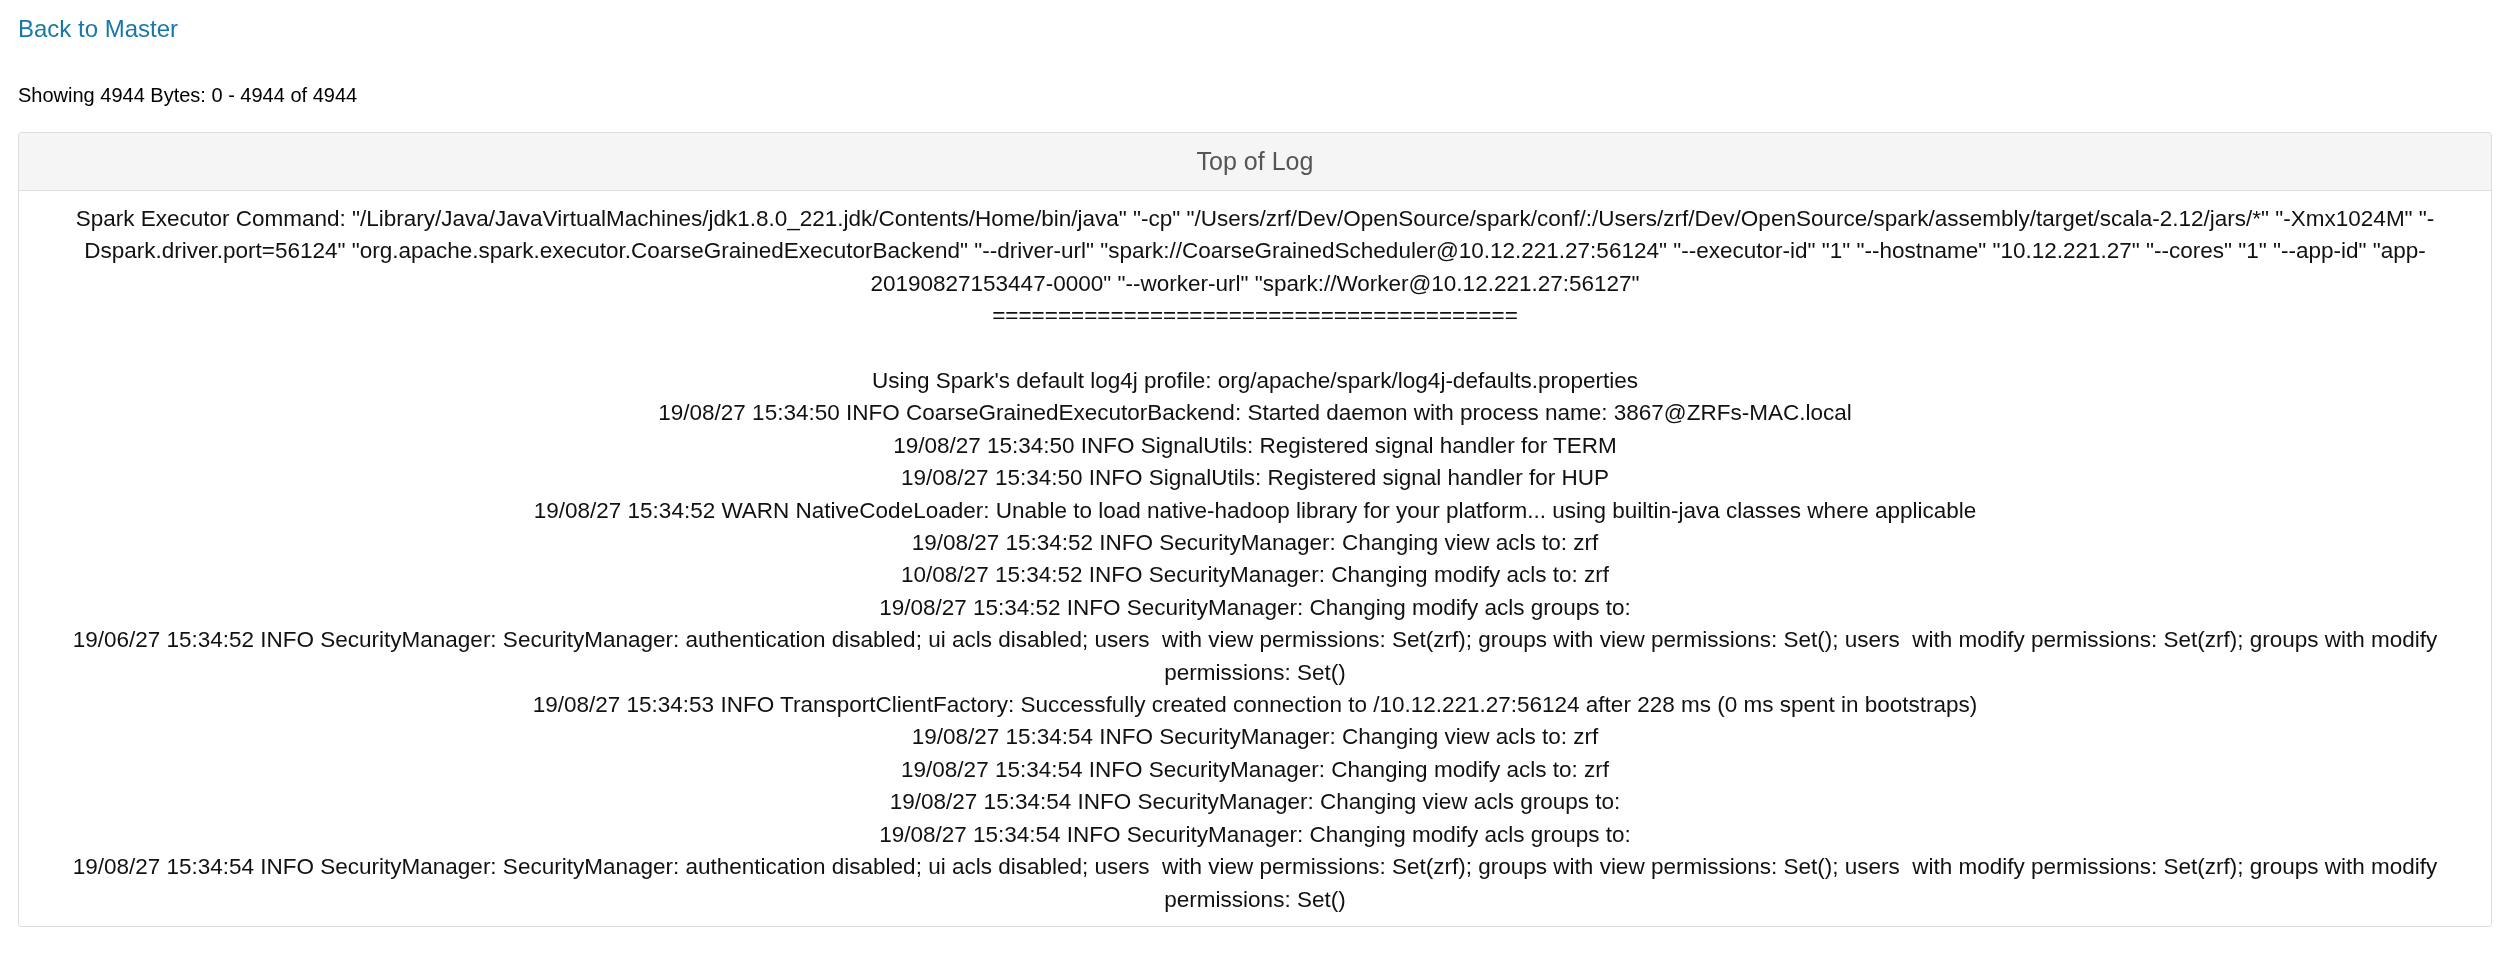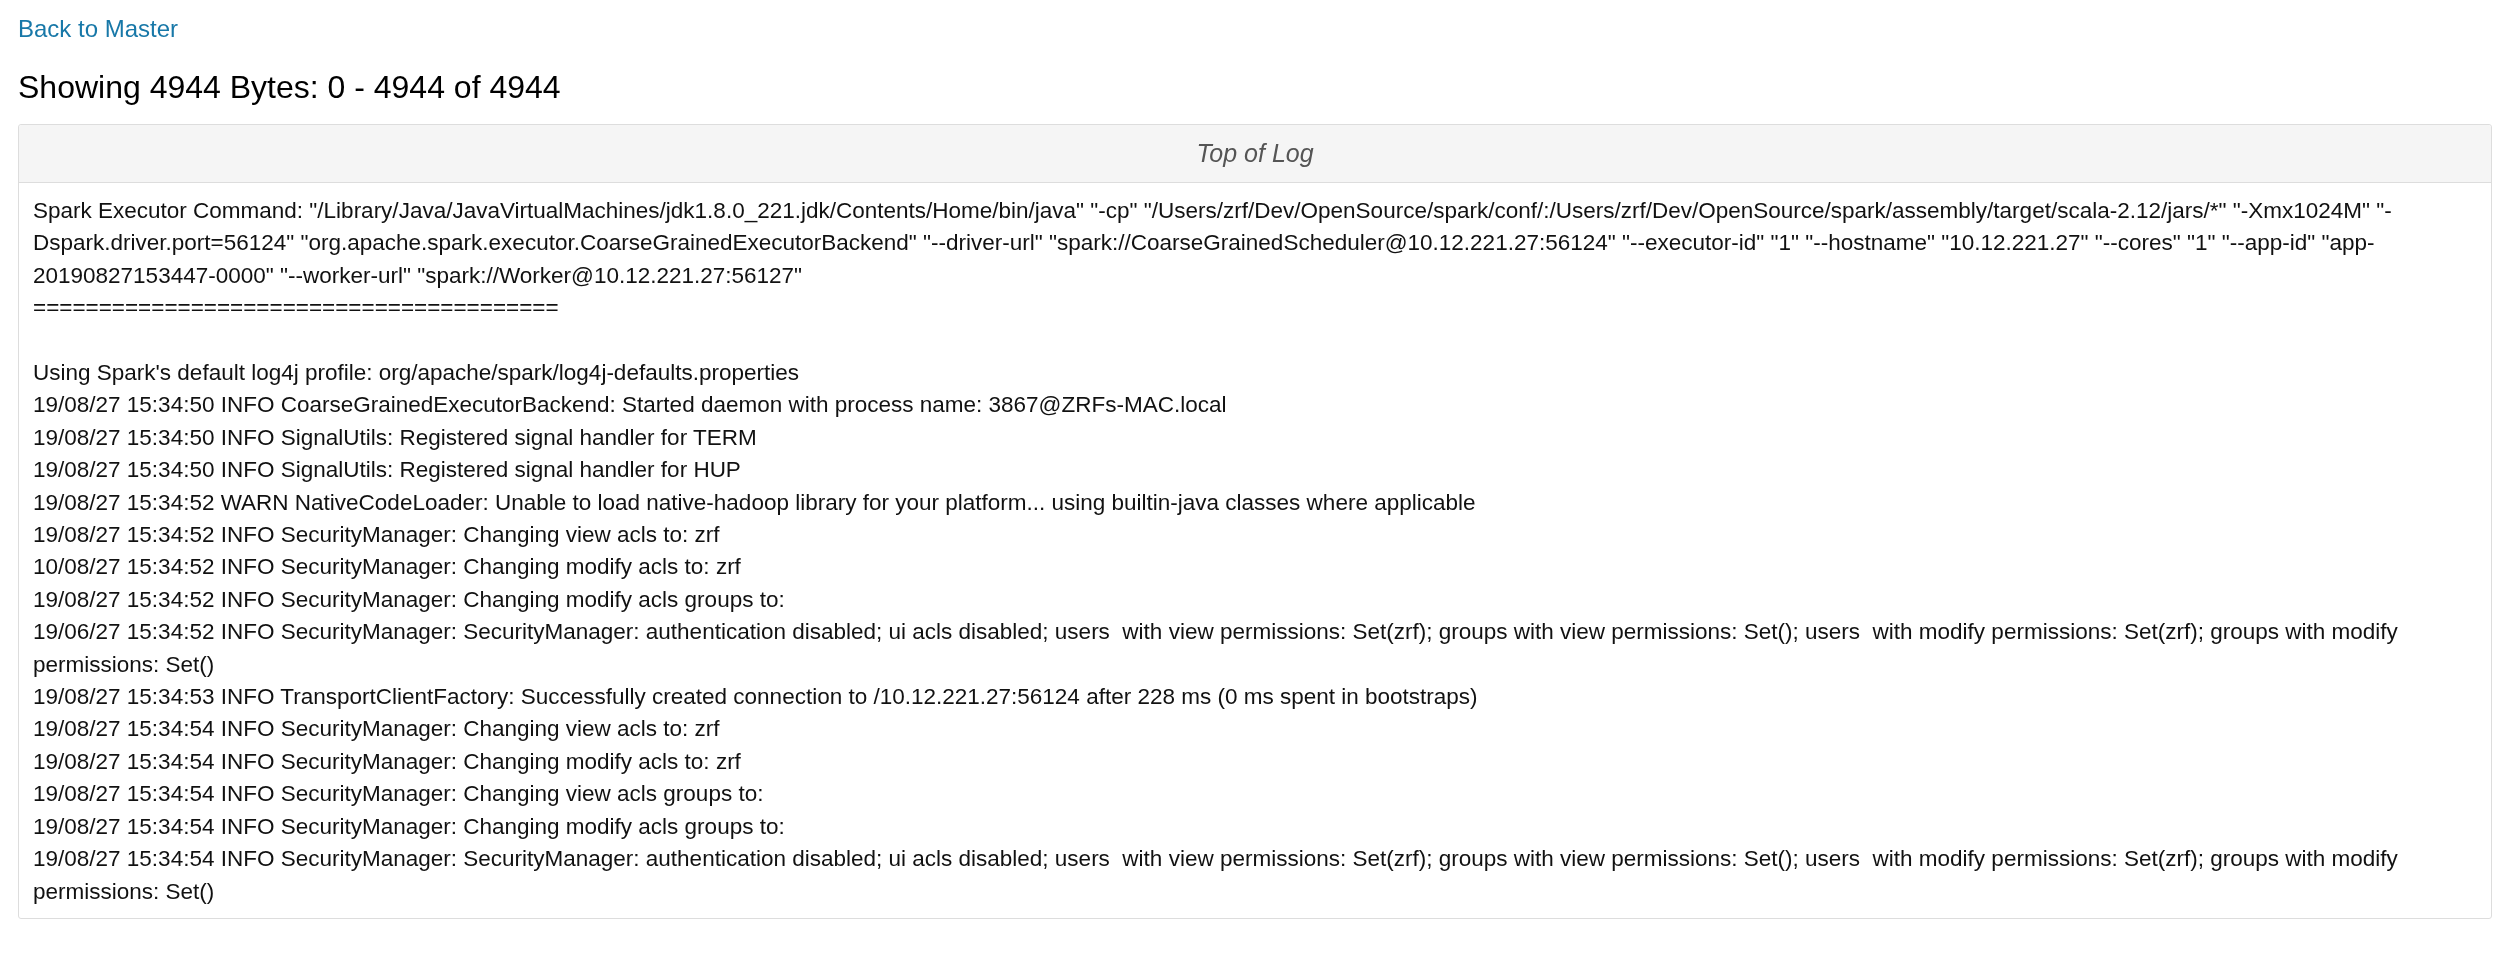--- a/index.html
+++ b/index.html
@@ -22,22 +22,22 @@
     display: inline-block;
     margin-top: 14px;
     margin-bottom: 0;
     color: #1878a8;
     font-size: 24px;
     line-height: 30px;
     text-decoration: none;
     cursor: pointer;
   }
   .showing-line {
-    margin-top: 28px;
-    font-size: 32px;
+    margin-top: 36px;
+    font-size: 20px;
     line-height: 30px;
     color: #000000;
   }
   .log-panel {
     margin-top: 22px;
     border: 1px solid #dddddd;
     border-radius: 3px;
     background: #ffffff;
     box-sizing: border-box;
     width: 2474px;
@@ -45,33 +45,33 @@
   .log-panel-header {
     background: #f5f5f5;
     border-bottom: 1px solid #dddddd;
     text-align: center;
     font-size: 25px;
     line-height: 30px;
     color: #555555;
     padding: 13px 10px 14px 10px;
     border-top-left-radius: 3px;
     border-top-right-radius: 3px;
-    font-style: italic;
   }
   .log-body {
     padding: 12px 14px 10px 14px;
   }
   .log-line {
     font-family: "Liberation Sans", sans-serif;
     font-size: 22.5px;
     line-height: 32.4px;
     color: #111111;
     white-space: pre-wrap;
     word-break: break-word;
     margin: 0;
+    text-align: center;
   }
   .log-line.blank {
     height: 32.4px;
   }
 </style>
 </head>
 <body>
 
 <div class="page">
 

